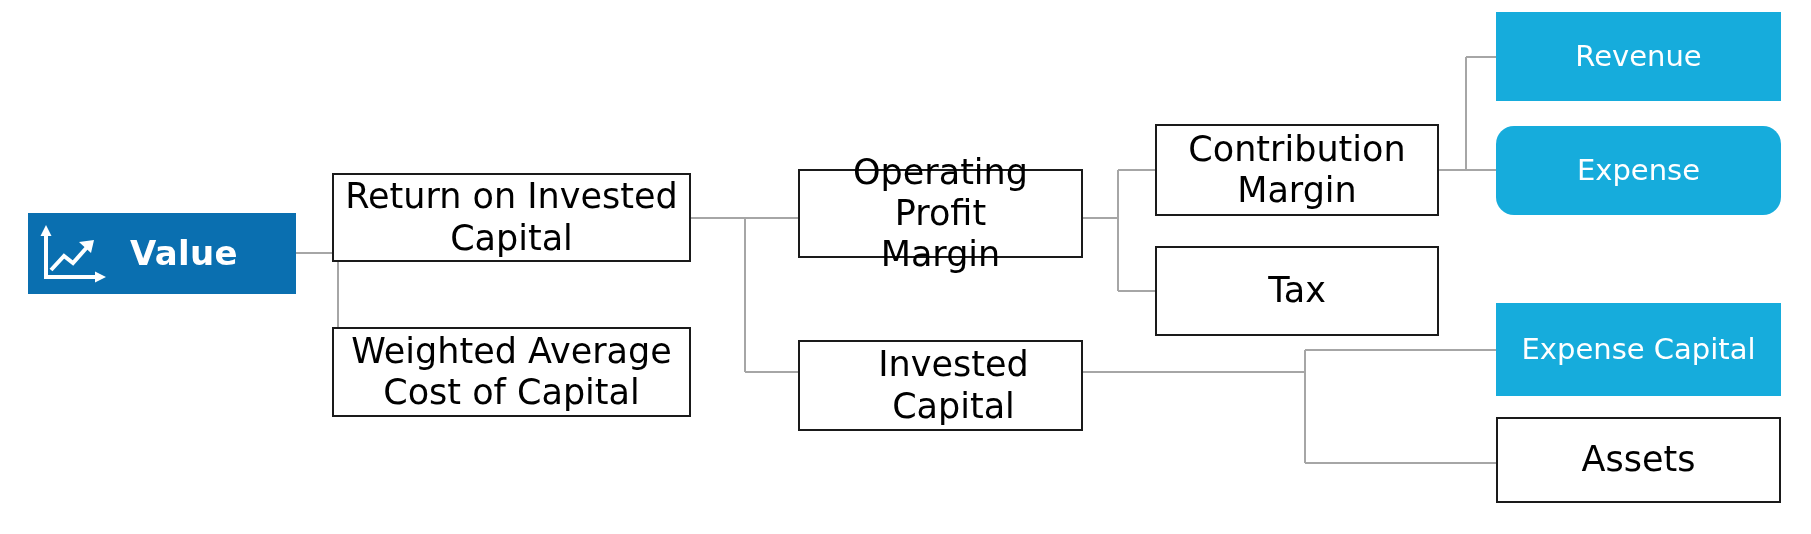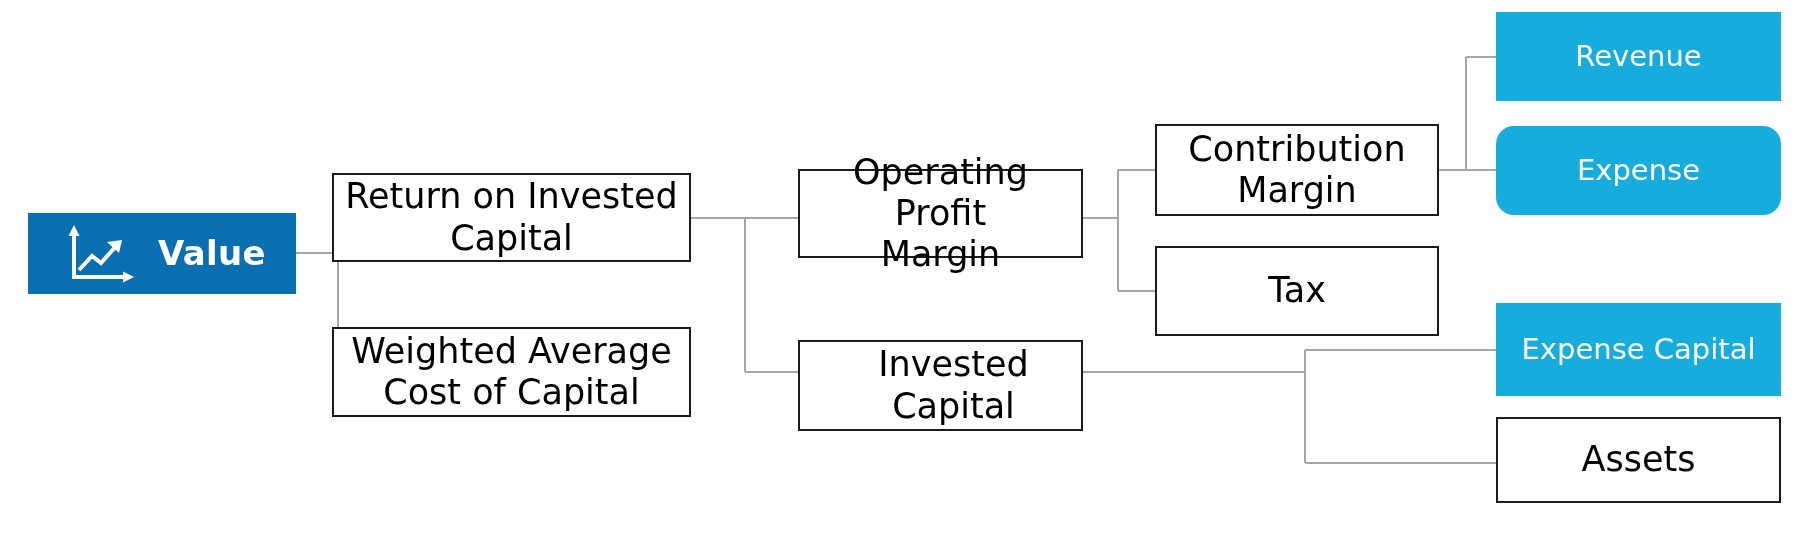--- a/index.html
+++ b/index.html
@@ -35,21 +35,21 @@
     font-size:29px;
     font-weight:400;
     border:none;
   }
   .node-root{
     color:#ffffff;
     font-size:34px;
     font-weight:700;
     border:none;
     justify-content:flex-start;
-    padding-left:36px;
+    padding-left:8px;
     gap:22px;
   }
   .root-label{white-space:nowrap;letter-spacing:.3px;}
   .chart-icon{flex:0 0 auto;width:72px;height:62px;display:block;}
   .node-label{display:block;padding:0 10px;}
 </style>
 </head>
 <body>
 
 <div id="canvas">

